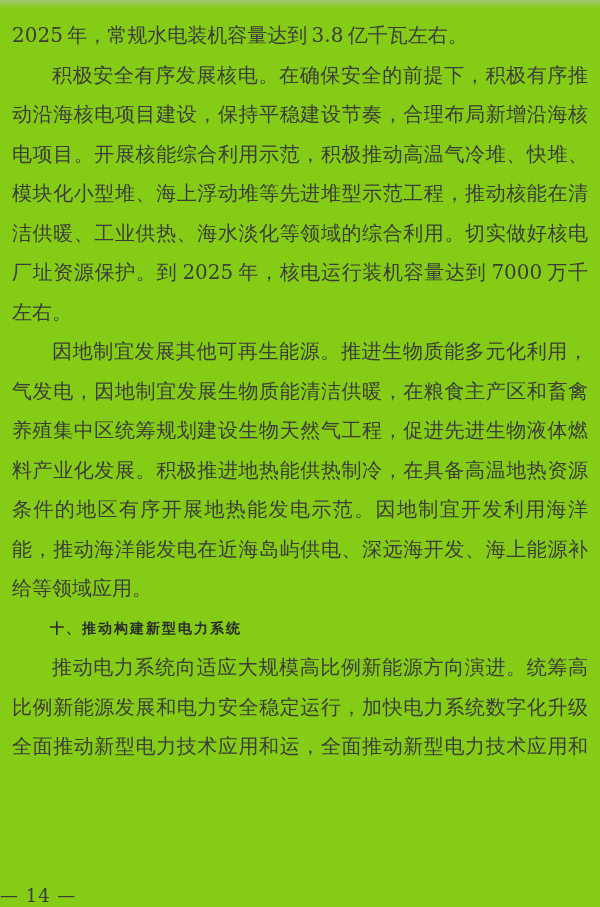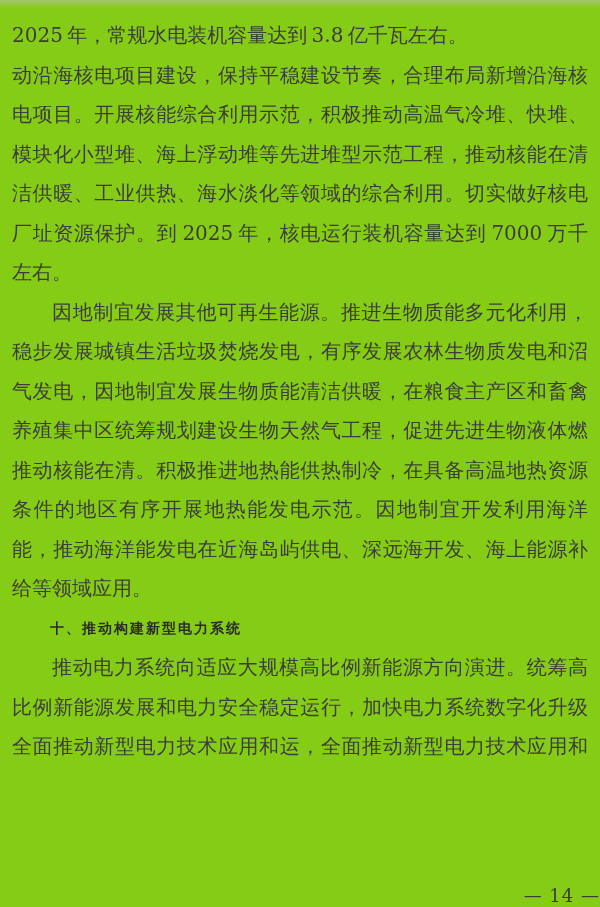--- a/index.html
+++ b/index.html
@@ -53,44 +53,43 @@
     font-family: "Liberation Sans", "DejaVu Sans", sans-serif;
     overflow: hidden;
   }
 
   .footer {
     position: absolute;
     left: 0; right: 0;
     top: 884px;
     height: 23px;
     line-height: 23px;
-    text-align: right;
+    text-align: left;
     font-size: 18px;
     letter-spacing: 1px;
     color: #3d3c3a;
-    margin-left: 25px;
   }
 </style>
 </head>
 <body>
 
 <div class="page" style="background: #84cc16; color: rgb(61, 60, 58);">
   <div class="doc" id="doc">
       <div class="line last">2025 年，常规水电装机容量达到 3.8 亿千瓦左右。</div>
+      <div class="line indent">积极安全有序发展核电。在确保安全的前提下，积极有序推</div>
       <div class="line">动沿海核电项目建设，保持平稳建设节奏，合理布局新增沿海核</div>
       <div class="line">电项目。开展核能综合利用示范，积极推动高温气冷堆、快堆、</div>
       <div class="line">模块化小型堆、海上浮动堆等先进堆型示范工程，推动核能在清</div>
       <div class="line">洁供暖、工业供热、海水淡化等领域的综合利用。切实做好核电</div>
       <div class="line">厂址资源保护。到 2025 年，核电运行装机容量达到 7000 万千瓦</div>
       <div class="line last">左右。</div>
       <div class="line indent">因地制宜发展其他可再生能源。推进生物质能多元化利用，</div>
-      <div class="line">稳步发展城镇生活垃圾焚烧发电，有序发展农林生物质发电和沼</div>
       <div class="line">气发电，因地制宜发展生物质能清洁供暖，在粮食主产区和畜禽</div>
       <div class="line">养殖集中区统筹规划建设生物天然气工程，促进先进生物液体燃</div>
-      <div class="line">推动核能在清。积极推进地热能供热制冷，在具备高温地热资源</div>
+      <div class="line">料产业化发展。积极推进地热能供热制冷，在具备高温地热资源</div>
       <div class="line">条件的地区有序开展地热能发电示范。因地制宜开发利用海洋</div>
       <div class="line">能，推动海洋能发电在近海岛屿供电、深远海开发、海上能源补</div>
       <div class="line last">给等领域应用。</div>
       <div class="heading">十、推动构建新型电力系统</div>
       <div class="line indent">推动电力系统向适应大规模高比例新能源方向演进。统筹高</div>
       <div class="line">比例新能源发展和电力安全稳定运行，加快电力系统数字化升级</div>
       <div class="line">全面推动新型电力技术应用和运，全面推动新型电力技术应用和运</div>
     </div>
   <div class="footer">
     <span>— 14 —</span>

